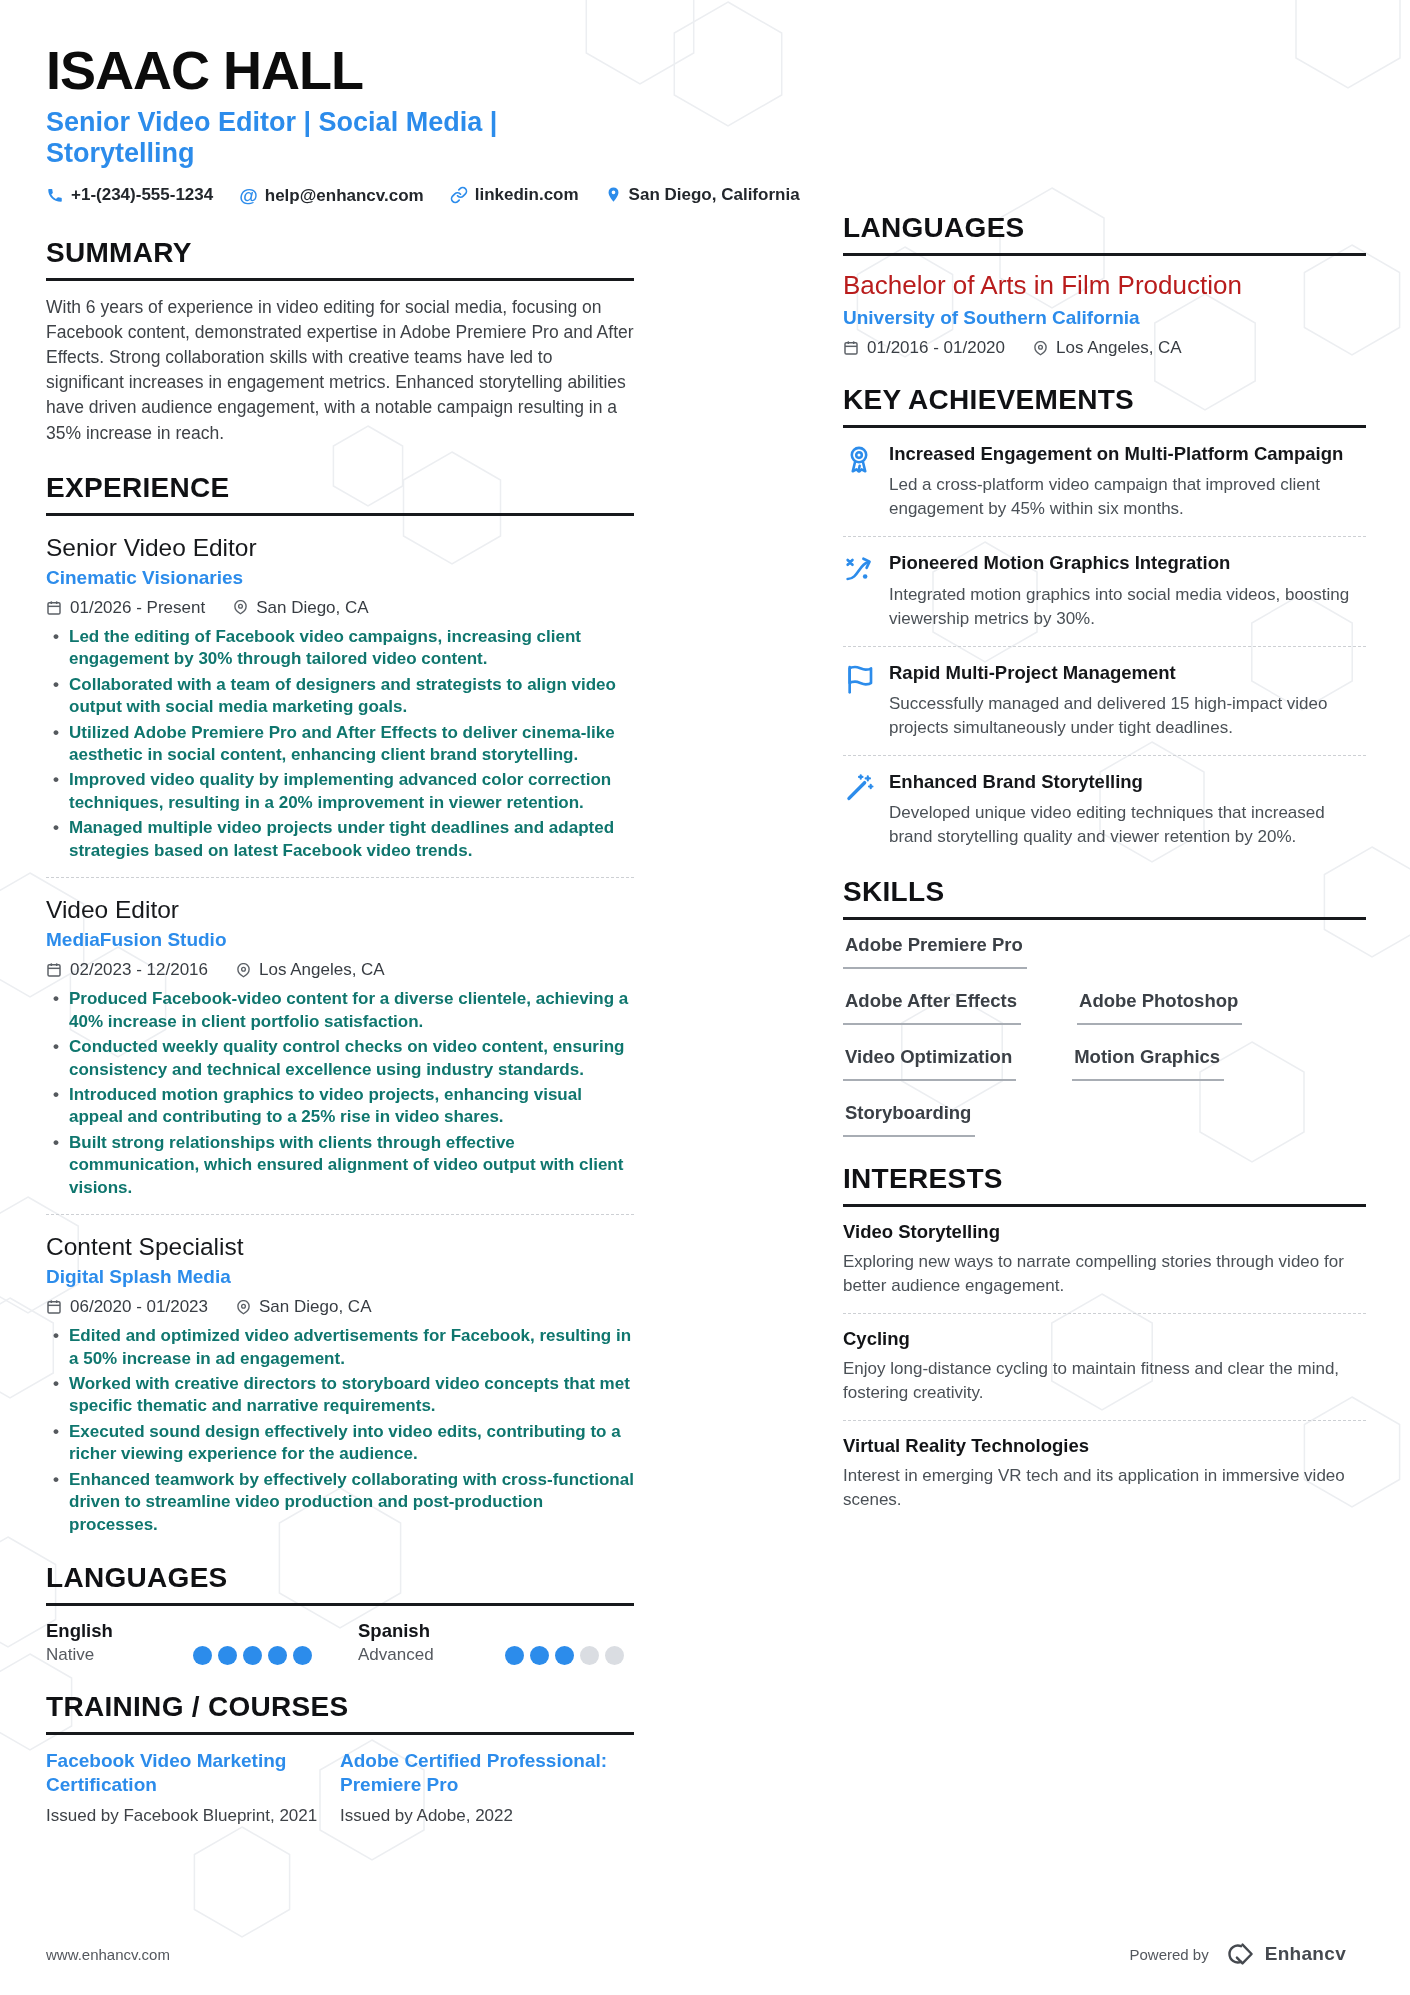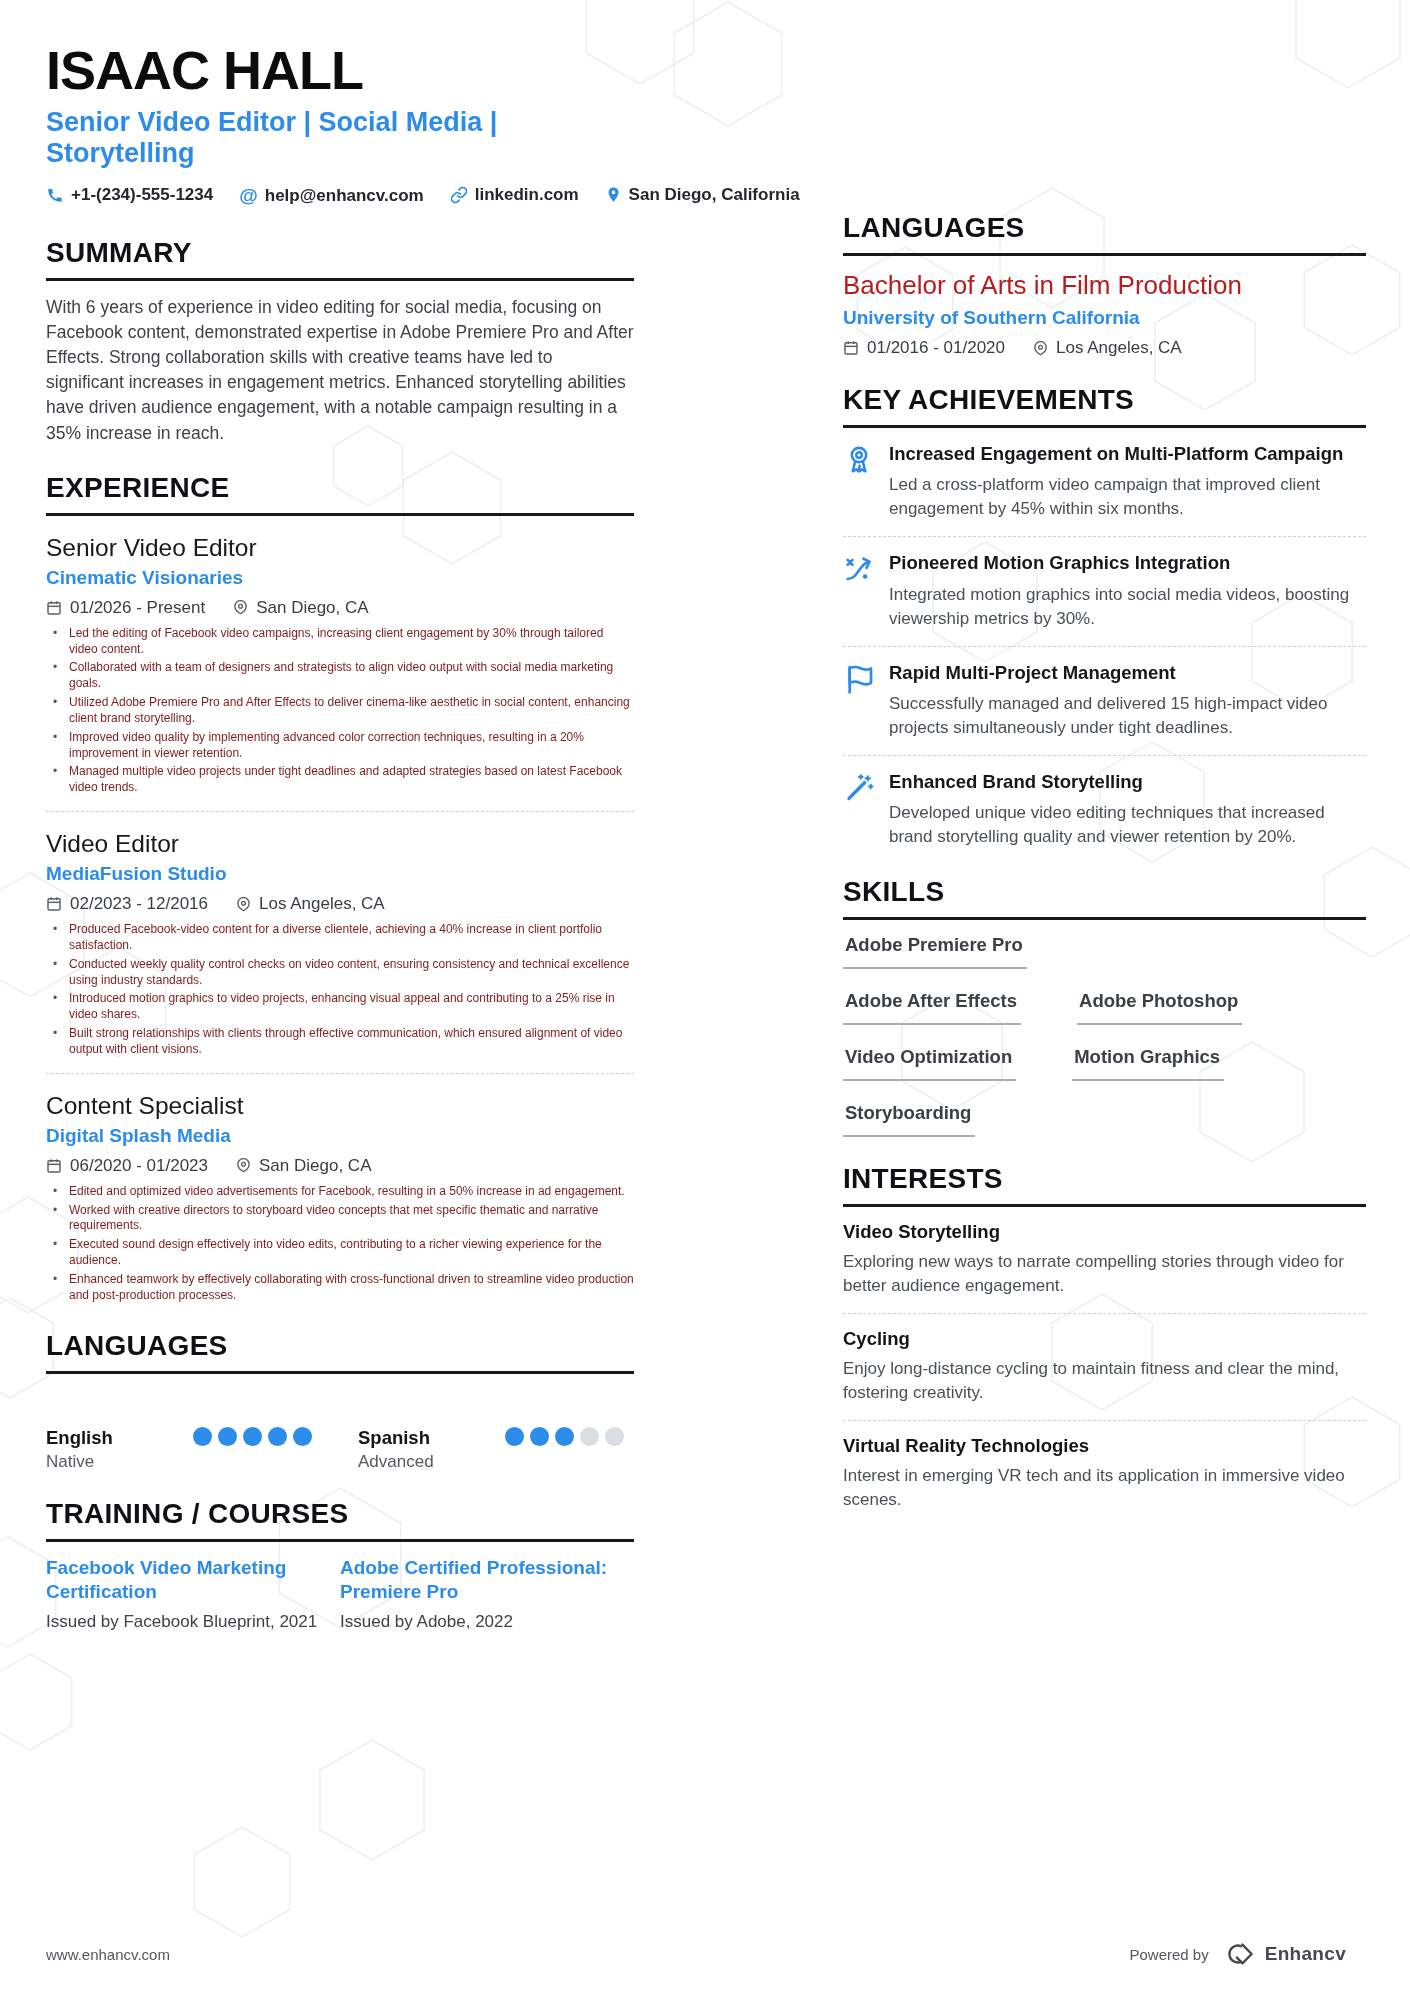--- a/index.html
+++ b/index.html
@@ -29,27 +29,27 @@
   }
   .body-text { font-size:17.5px; line-height:1.44; color:#3e4247; }
 
   
   .job { padding-top:4px; }
   .job-title { font-size:24.5px; font-weight:400; color:#17191c; margin-bottom:5px; }
   .job-company { font-size:19px; font-weight:700; color:#2c8ceb; margin-bottom:9px; }
   .meta-row { display:flex; align-items:center; gap:28px; font-size:17px; color:#383d43; margin-bottom:8px; }
   .meta { display:flex; align-items:center; gap:8px; }
   .bullets { list-style:none; margin-left:4px; }
-  .bullets li { position:relative; padding-left:19px; font-size:12px; line-height:1.32; color:#7f1d1d; margin-bottom:3px; }
+  .bullets li { position:relative; padding-left:19px; font-size:17px; line-height:1.32; color:#0f766e; margin-bottom:3px;font-weight:bold; }
   .bullets li::before { content:"•"; position:absolute; left:3px; top:0; color:#55595e; }
   .dashed-sep { border:0; border-top:1.5px dashed #cdd0d4; margin:15px 0 14px 0; }
 
   
   .lang-row { display:flex; }
-  .lang-item { flex:1; display:flex; align-items:flex-start; justify-content:space-between; padding-right:46px;margin-top:39px; }
+  .lang-item { flex:1; display:flex; align-items:flex-end; justify-content:space-between; padding-right:46px; }
   .lang-item:last-child { padding-right:10px; }
   .lang-name { font-size:18.5px; font-weight:700; color:#131519; margin-bottom:3px; }
   .lang-level { font-size:17px; color:#55595f; }
   .dots { display:flex; gap:6px; }
   .dot { width:19px; height:19px; border-radius:50%; background:#dadde2; }
   .dot.filled { background:#2c8ceb; }
 
   
   .courses-row { display:flex; }
   .course { width:302px; margin-right:16px; }

